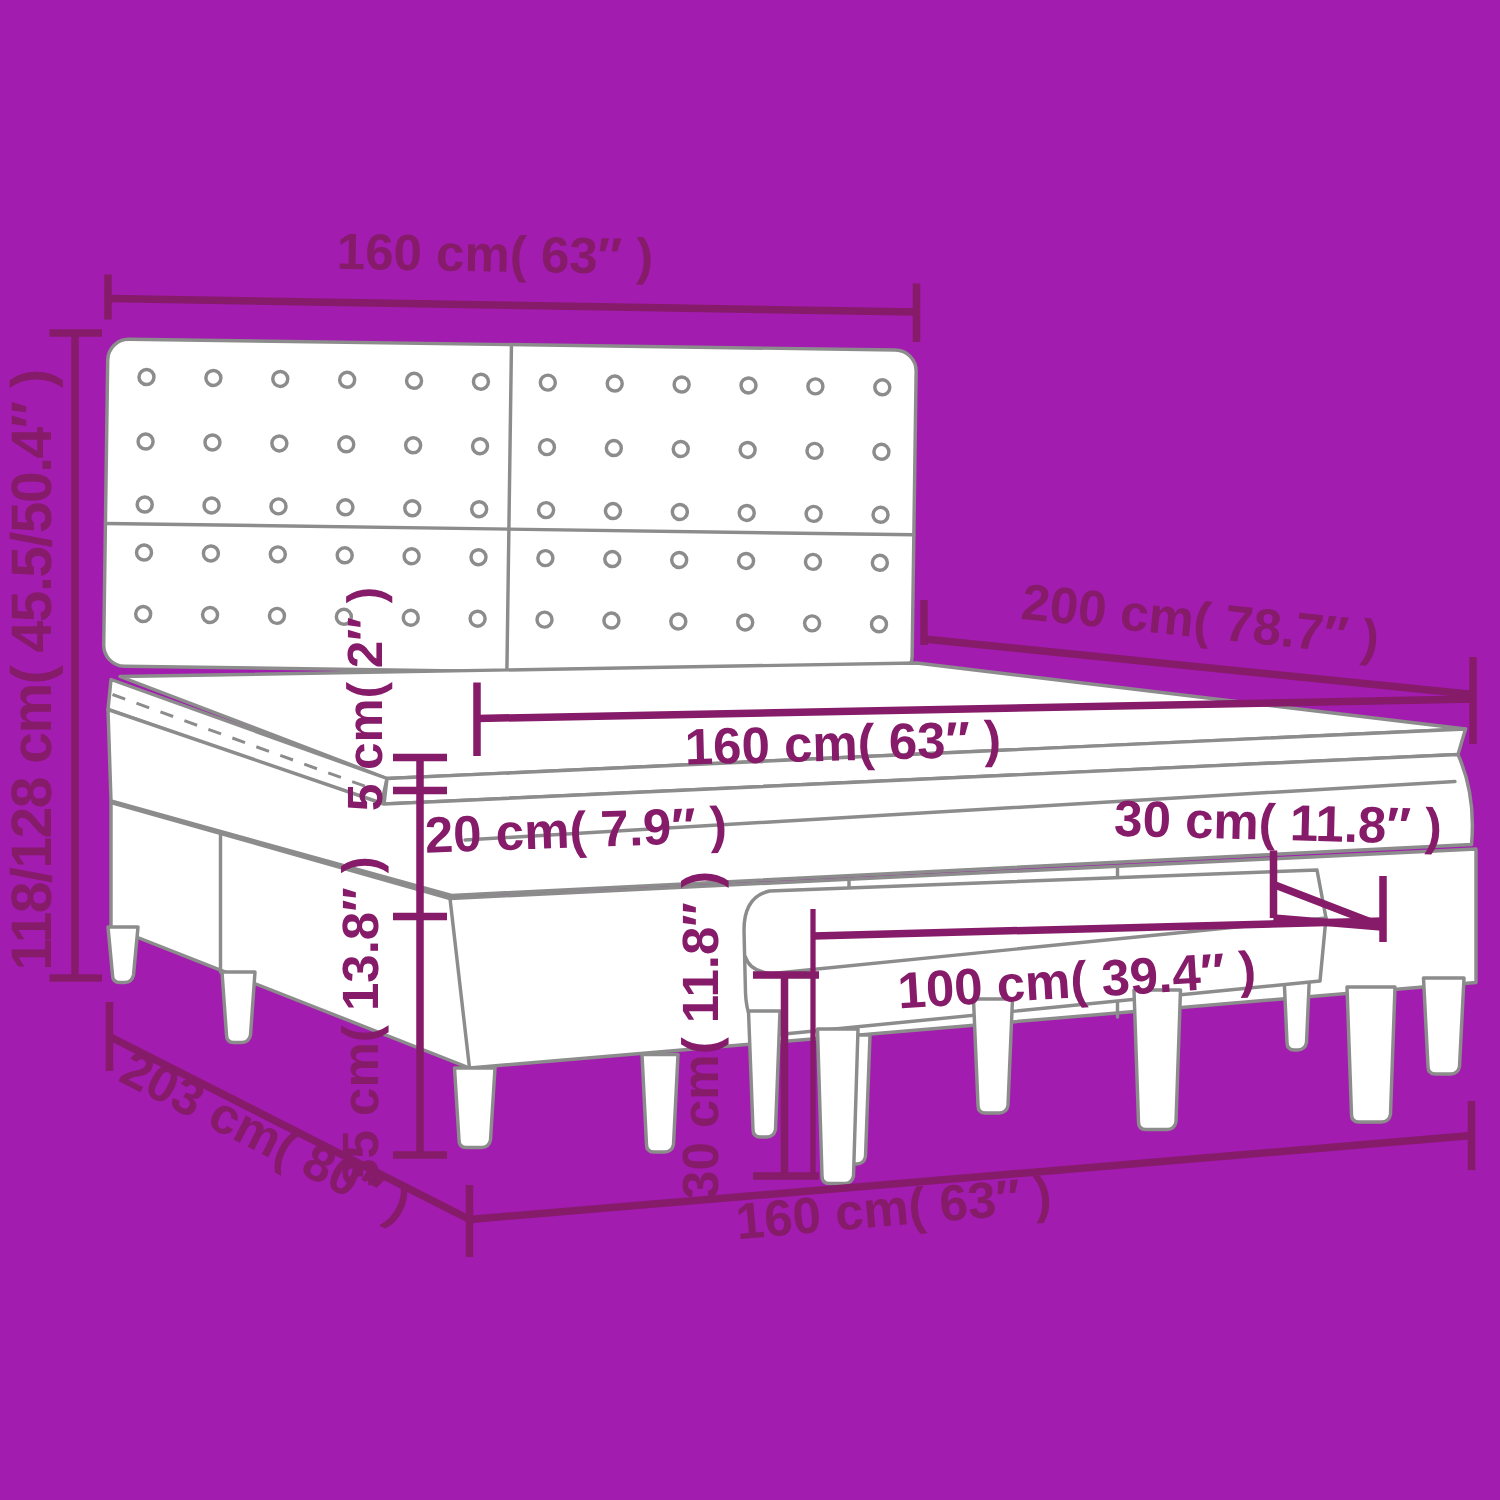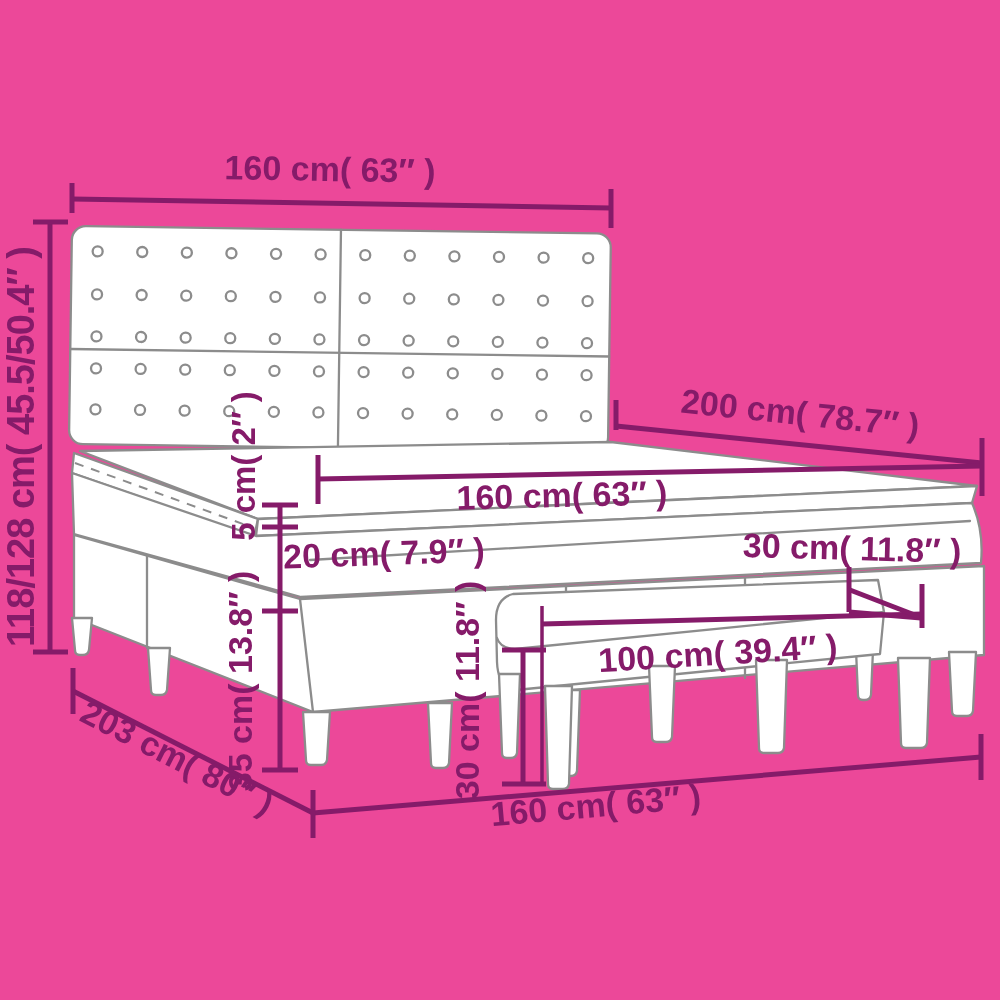--- a/index.html
+++ b/index.html
@@ -1,16 +1,16 @@
 <!DOCTYPE html>
 <html style="--accent: #851b69; --line: #8c8c8c;"><head>
 <meta charset="utf-8">
 <style>
   html,body{margin:0;padding:0;background:#ffffff;width:1000px;height:1000px;overflow:hidden;}
-  .canvas{position:relative;width:1000px;height:1000px;background:#ec4899;}
+  .canvas{position:relative;width:1000px;height:1000px;background:#a21caf;}
   svg{display:block;}
   .gray{stroke:var(--line,#8c8c8c);fill:none;stroke-width:2.3;stroke-linejoin:round;stroke-linecap:round;}
   .grayfill{stroke:var(--line,#8c8c8c);fill:#ffffff;stroke-width:2.3;stroke-linejoin:round;}
   .dash{stroke:var(--line,#8c8c8c);fill:none;stroke-width:2;stroke-dasharray:9 8;}
   .dim{stroke:var(--accent,#851b69);fill:none;stroke-width:5;stroke-linecap:butt;}
   .dimthin{stroke:var(--accent,#851b69);fill:none;stroke-width:3.5;}
   text{font-family:"Liberation Sans","DejaVu Sans",sans-serif;font-weight:bold;fill:var(--accent,#851b69);text-anchor:middle;dominant-baseline:middle;}
   .lbl{font-size:34px;}
   .lblL{font-size:38px;letter-spacing:-1px;}
   .lblS{font-size:33px;}

